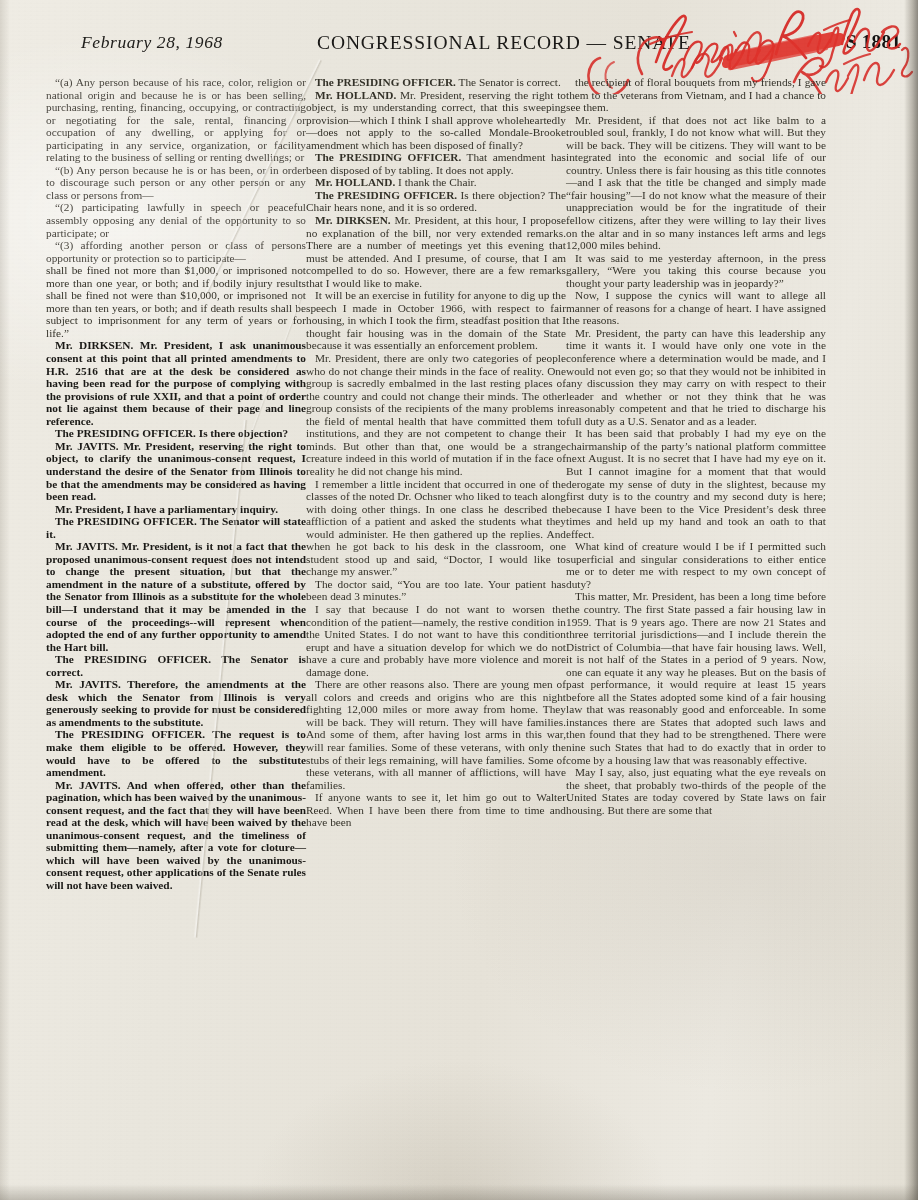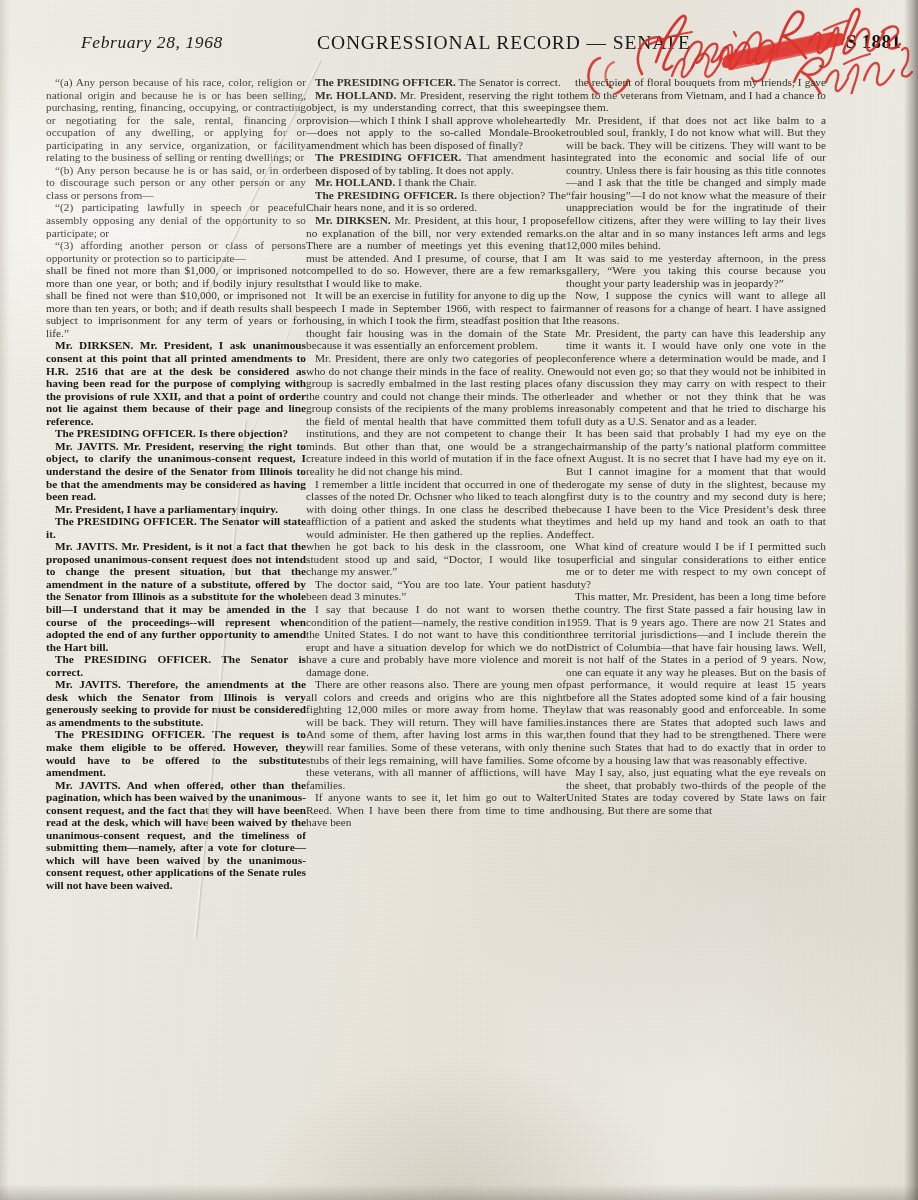--- a/index.html
+++ b/index.html
@@ -211,21 +211,21 @@
         <path d="M150 66 L246 46" stroke-width="4.5" opacity="0.8"></path>
         <path d="M160 50 L236 34" stroke-width="3.5" opacity="0.7"></path>
       </g>
     </svg>
   </div>
 
   <div class="cols">
 
     <div class="col">
       <p class="q light">“(a) Any person because of his race, color, religion or national origin and because he is or has been selling, purchasing, renting, financing, occupying, or contracting or negotiating for the sale, rental, financing or occupation of any dwelling, or applying for or participating in any service, organization, or facility relating to the business of selling or renting dwellings; or</p>
-      <p class="q light">“(b) Any person because he is or has said, or in order to discourage such person or any other person or any class or persons from—</p>
+      <p class="q light">“(b) Any person because he is or has been, or in order to discourage such person or any other person or any class or persons from—</p>
       <p class="q light">“(2) participating lawfully in speech or peaceful assembly opposing any denial of the opportunity to so participate; or</p>
       <p class="q light">“(3) affording another person or class of persons opportunity or protection so to participate—</p>
       <p class="hang mid">shall be fined not more than $1,000, or imprisoned not more than one year, or both; and if bodily injury results shall be fined not were than $10,000, or imprisoned not more than ten years, or both; and if death results shall be subject to imprisonment for any term of years or for life.”</p>
       <p class="heavy"><span class="spk">Mr. DIRKSEN.</span> Mr. President, I ask unanimous consent at this point that all printed amendments to H.R. 2516 that are at the desk be considered as having been read for the purpose of complying with the provisions of rule XXII, and that a point of order not lie against them because of their page and line reference.</p>
       <p class="heavy"><span class="spk">The PRESIDING OFFICER.</span> Is there objection?</p>
       <p class="heavy"><span class="spk">Mr. JAVITS.</span> Mr. President, reserving the right to object, to clarify the unanimous-consent request, I understand the desire of the Senator from Illinois to be that the amendments may be considered as having been read.</p>
       <p class="heavy">Mr. President, I have a parliamentary inquiry.</p>
       <p class="heavy"><span class="spk">The PRESIDING OFFICER.</span> The Senator will state it.</p>
       <p class="heavy"><span class="spk">Mr. JAVITS.</span> Mr. President, is it not a fact that the proposed unanimous-consent request does not intend to change the present situation, but that the amendment in the nature of a substitute, offered by the Senator from Illinois as a substitute for the whole bill—I understand that it may be amended in the course of the proceedings--will represent when adopted the end of any further opportunity to amend the Hart bill.</p>
       <p class="heavy"><span class="spk">The PRESIDING OFFICER.</span> The Senator is correct.</p>
@@ -234,21 +234,21 @@
       <p class="heavy"><span class="spk">Mr. JAVITS.</span> And when offered, other than the pagination, which has been waived by the unanimous-consent request, and the fact that they will have been read at the desk, which will have been waived by the unanimous-consent request, and the timeliness of submitting them—namely, after a vote for cloture—which will have been waived by the unanimous-consent request, other applications of the Senate rules will not have been waived.</p>
     </div>
 
     <div class="col">
       <p class="mid"><span class="spk">The PRESIDING OFFICER.</span> The Senator is correct.</p>
       <p class="mid"><span class="spk">Mr. HOLLAND.</span> Mr. President, reserving the right to object, is my understanding correct, that this sweeping provision—which I think I shall approve wholeheartedly—does not apply to the so-called Mondale-Brooke amendment which has been disposed of finally?</p>
       <p class="mid"><span class="spk">The PRESIDING OFFICER.</span> That amendment has been disposed of by tabling. It does not apply.</p>
       <p class="mid"><span class="spk">Mr. HOLLAND.</span> I thank the Chair.</p>
       <p class="mid"><span class="spk">The PRESIDING OFFICER.</span> Is there objection? The Chair hears none, and it is so ordered.</p>
       <p class="mid"><span class="spk">Mr. DIRKSEN.</span> Mr. President, at this hour, I propose no explanation of the bill, nor very extended remarks. There are a number of meetings yet this evening that must be attended. And I presume, of course, that I am compelled to do so. However, there are a few remarks that I would like to make.</p>
-      <p class="mid">It will be an exercise in futility for anyone to dig up the speech I made in September 1966, with respect to fair housing, in which I took the firm, steadfast position that I thought fair housing was in the domain of the State because it was essentially an enforcement problem.</p>
+      <p class="mid">It will be an exercise in futility for anyone to dig up the speech I made in October 1966, with respect to fair housing, in which I took the firm, steadfast position that I thought fair housing was in the domain of the State because it was essentially an enforcement problem.</p>
       <p class="mid">Mr. President, there are only two categories of people who do not change their minds in the face of reality. One group is sacredly embalmed in the last resting places of the country and could not change their minds. The other group consists of the recipients of the many problems in the field of mental health that have committed them to institutions, and they are not competent to change their minds. But other than that, one would be a strange creature indeed in this world of mutation if in the face of reality he did not change his mind.</p>
       <p class="mid">I remember a little incident that occurred in one of the classes of the noted Dr. Ochsner who liked to teach along with doing other things. In one class he described the affliction of a patient and asked the students what they would administer. He then gathered up the replies. And when he got back to his desk in the classroom, one student stood up and said, “Doctor, I would like to change my answer.”</p>
       <p class="mid">The doctor said, “You are too late. Your patient has been dead 3 minutes.”</p>
       <p class="mid">I say that because I do not want to worsen the condition of the patient—namely, the restive condition in the United States. I do not want to have this condition erupt and have a situation develop for which we do not have a cure and probably have more violence and more damage done.</p>
       <p class="mid">There are other reasons also. There are young men of all colors and creeds and origins who are this night fighting 12,000 miles or more away from home. They will be back. They will return. They will have families. And some of them, after having lost arms in this war, will rear families. Some of these veterans, with only the stubs of their legs remaining, will have families. Some of these veterans, with all manner of afflictions, will have families.</p>
       <p class="mid">If anyone wants to see it, let him go out to Walter Reed. When I have been there from time to time and have been</p>
     </div>
 
     <div class="col">
       <p class="mid">the recipient of floral bouquets from my friends, I gave them to the veterans from Vietnam, and I had a chance to see them.</p>

